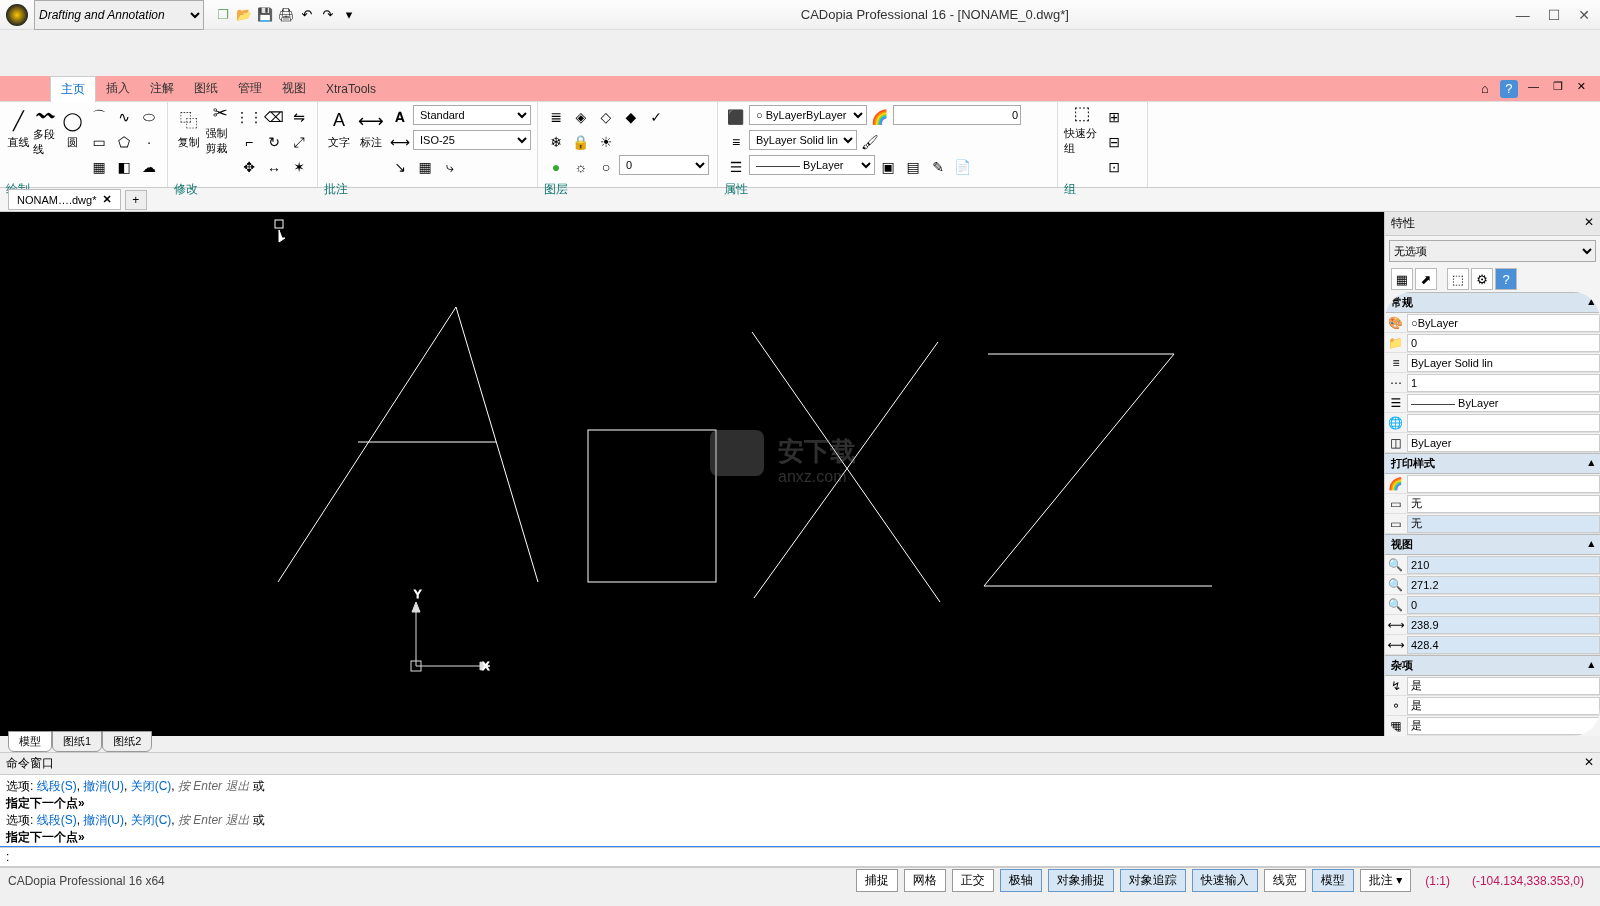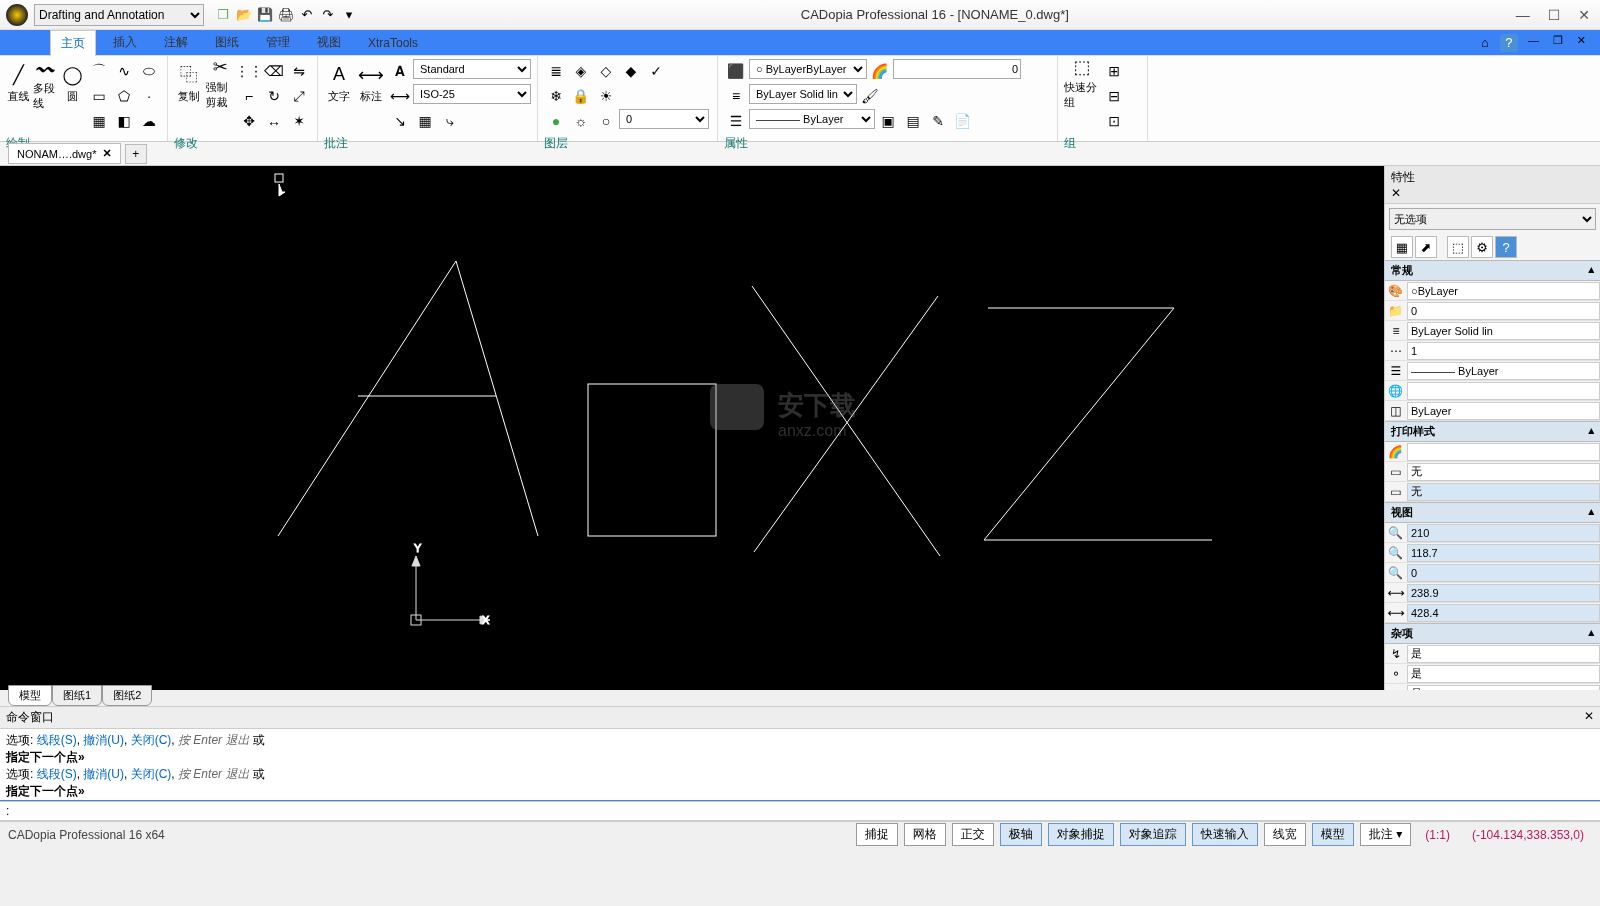--- a/index.html
+++ b/index.html
@@ -1,25 +1,25 @@
 <!DOCTYPE html>
 <html><head>
 <meta charset="utf-8">
 <style>
 * { margin: 0; padding: 0; box-sizing: border-box; font-family: "Microsoft YaHei", Arial, sans-serif; }
 body { width: 1600px; height: 906px; background: #f0f0f0; overflow: hidden; font-size: 12px; }
 .title-bar { height: 30px; background: linear-gradient(#fdfdfd,#f0f0f0); display: flex; align-items: center; padding: 0 6px; border-bottom: 1px solid #ddd; }
 .app-icon { width: 22px; height: 22px; background: radial-gradient(circle,#ffc800,#222 70%); border-radius: 50%; margin-right: 6px; }
-.workspace-sel { height: 22px; width: 170px; font-size: 12px; border: 1px solid #aaa; }
+.workspace-sel { height: 30px; width: 170px; font-size: 12px; border: 1px solid #aaa; font-style: italic; }
 .qat { display: flex; gap: 3px; margin-left: 10px; }
 .qat-btn { width: 18px; height: 18px; display:flex; align-items:center; justify-content:center; cursor:pointer; font-size:13px; }
 .title-text { flex: 1; text-align: center; font-size: 13px; color: #333; }
 .win-btns { display: flex; gap: 10px; font-size: 14px; color: #555; }
 .win-btn { cursor: pointer; padding: 0 4px; }
-.menu-bar { height: 26px; background: #3b82f6; display: flex; align-items: center; padding-left: 50px; gap: 7px; border-bottom: 1px solid #ddd; }
+.menu-bar { height: 26px; background: #fca5a5; display: flex; align-items: center; padding-left: 50px; gap: 0; border-bottom: 1px solid #ddd; margin-top: 46px; }
 .menu-item { padding: 4px 10px; cursor: pointer; color: #333; }
 .menu-item.active { background: #fff; border: 1px solid #ccc; border-bottom: none; color: #0066cc; }
 .menu-right { margin-left: auto; display: flex; gap: 6px; padding-right: 10px; }
 .ribbon { height: 86px; background: #fdfdfd; display: flex; border-bottom: 1px solid #ccc; }
 .rgroup { border-right: 1px solid #ddd; padding: 3px 6px; display: flex; flex-direction: column; }
 .rgroup-body { flex: 1; display: flex; gap: 2px; align-items: flex-start; }
 .rgroup-label { text-align: left; font-size: 12px; color: #0f766e; padding-top: 2px; }
 .rbtn { width: 24px; height: 24px; display:flex; align-items:center; justify-content:center; cursor:pointer; font-size:14px; border:1px solid transparent; }
 .rbtn-lg { width: 36px; height: 48px; display:flex; flex-direction:column; align-items:center; justify-content:center; cursor:pointer; font-size:11px; gap:2px; }
 .rbtn-lg .ic { font-size:18px; height:24px; display:flex; align-items:center; }
@@ -30,25 +30,25 @@
 .doc-tab { padding: 3px 8px; background: #fff; border: 1px solid #bbb; display: flex; align-items: center; gap: 6px; font-size: 11px; }
 .tab-close { cursor: pointer; font-weight: bold; }
 .tab-add { width: 22px; height: 20px; border: 1px solid #bbb; margin-left: 4px; display:flex; align-items:center; justify-content:center; cursor:pointer; background:#eee; }
 .main-area { display: flex; height: 524px; }
 .canvas { flex: 1; background: #000; position: relative; }
 .canvas svg { width: 100%; height: 100%; }
 .sheet-tabs { position:absolute; bottom:-16px; left:8px; display:flex; }
 .sheet-tab { padding:2px 10px; background:#eee; border:1px solid #999; border-radius:0 0 6px 6px; font-size:11px; cursor:pointer; }
 .sheet-tab.active { background:#fff; }
 .props-panel { width: 216px; background: #f4f4f4; border-left: 1px solid #ccc; display:flex; flex-direction:column; }
-.props-title { background: #e8e8e8; padding: 3px 6px; font-size: 12px; display:flex; justify-content:space-between; border-bottom:1px solid #ccc;flex-direction:column; }
+.props-title { background: #e8e8e8; padding: 3px 6px; font-size: 12px; display:flex; justify-content:space-between; border-bottom:1px solid #ccc; }
 .props-sel { margin: 4px; height: 22px; border:1px solid #aaa; }
 .props-icons { display:flex; gap:2px; padding: 2px 6px; }
 .picon { width:22px; height:22px; border:1px solid #bbb; display:flex; align-items:center; justify-content:center; cursor:pointer; background:#fff; font-size:13px; }
-.props-body { flex:1; overflow:auto; font-size:11px; }
+.props-body { flex:1; overflow:auto; font-size:11px;border-radius:27px; }
 .pcat { background: #d8e4f0; padding: 2px 6px; font-weight: bold; display:flex; justify-content:space-between; border-top:1px solid #bbb; border-bottom:1px solid #bbb; }
 .prow { display:flex; align-items:center; height:20px; border-bottom:1px solid #e0e0e0; }
 .prow .picon2 { width:22px; text-align:center; font-size:12px; }
 .prow .pval { flex:1; background:#fff; border:1px solid #ccc; height:18px; padding:0 3px; display:flex; align-items:center; }
 .prow.blue .pval { background:#d6e6f5; }
 .cmd-title { background:#eee; padding:2px 6px; font-size:12px; border-top:1px solid #ccc; border-bottom:1px solid #ccc; display:flex; justify-content:space-between; margin-top:16px; }
 .cmd-body { height: 72px; background:#fff; padding:3px 6px; font-size:12px; overflow:auto; border-bottom:1px solid #3b82f6; }
 .cmd-body .opt { color:#0066cc; }
 .cmd-body .it { font-style:italic; color:#666; }
 .cmd-input { height:20px; background:#fff; border-top:1px solid #ccc; border-bottom:1px solid #ccc; padding:2px 6px; font-size:12px; }
@@ -380,21 +380,21 @@
       <div class="pcat">
           <span>视图</span>
           <span>▴</span>
         </div>
       <div class="prow blue">
           <div class="picon2">🔍</div>
           <div class="pval">210</div>
         </div>
       <div class="prow blue">
           <div class="picon2">🔍</div>
-          <div class="pval">118.7</div>
+          <div class="pval">271.2</div>
         </div>
       <div class="prow blue">
           <div class="picon2">🔍</div>
           <div class="pval">0</div>
         </div>
       <div class="prow blue">
           <div class="picon2">⟷</div>
           <div class="pval">238.9</div>
         </div>
       <div class="prow blue">

